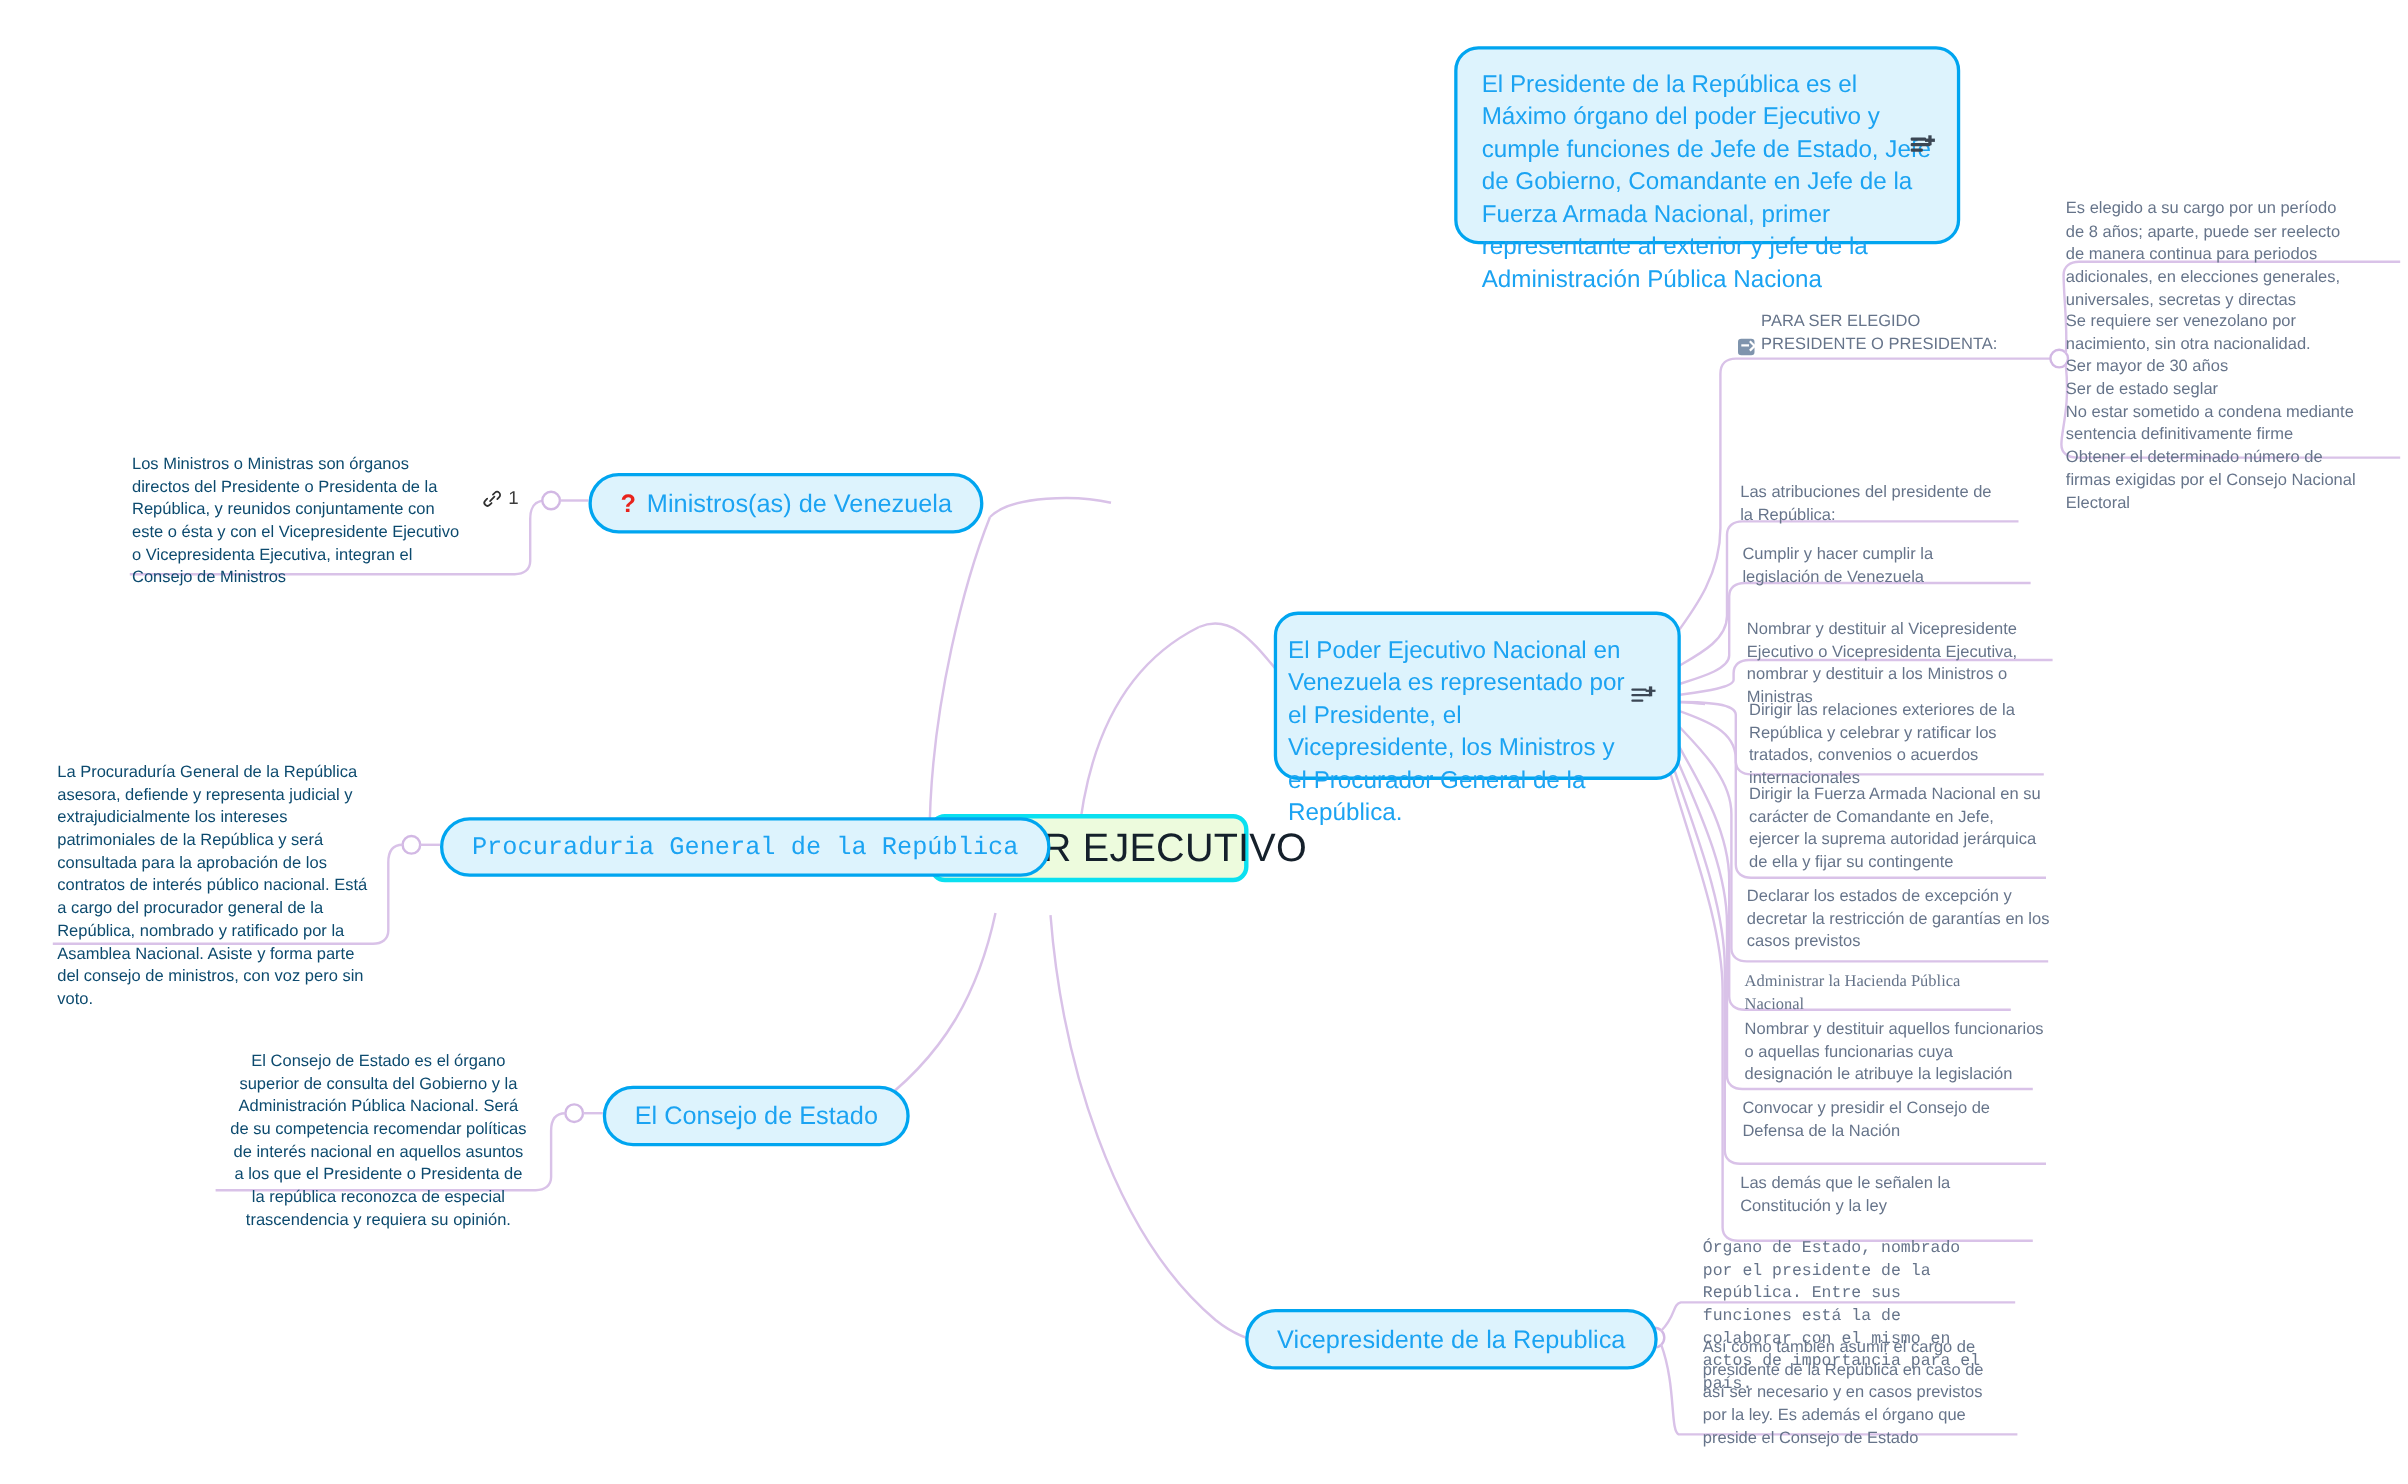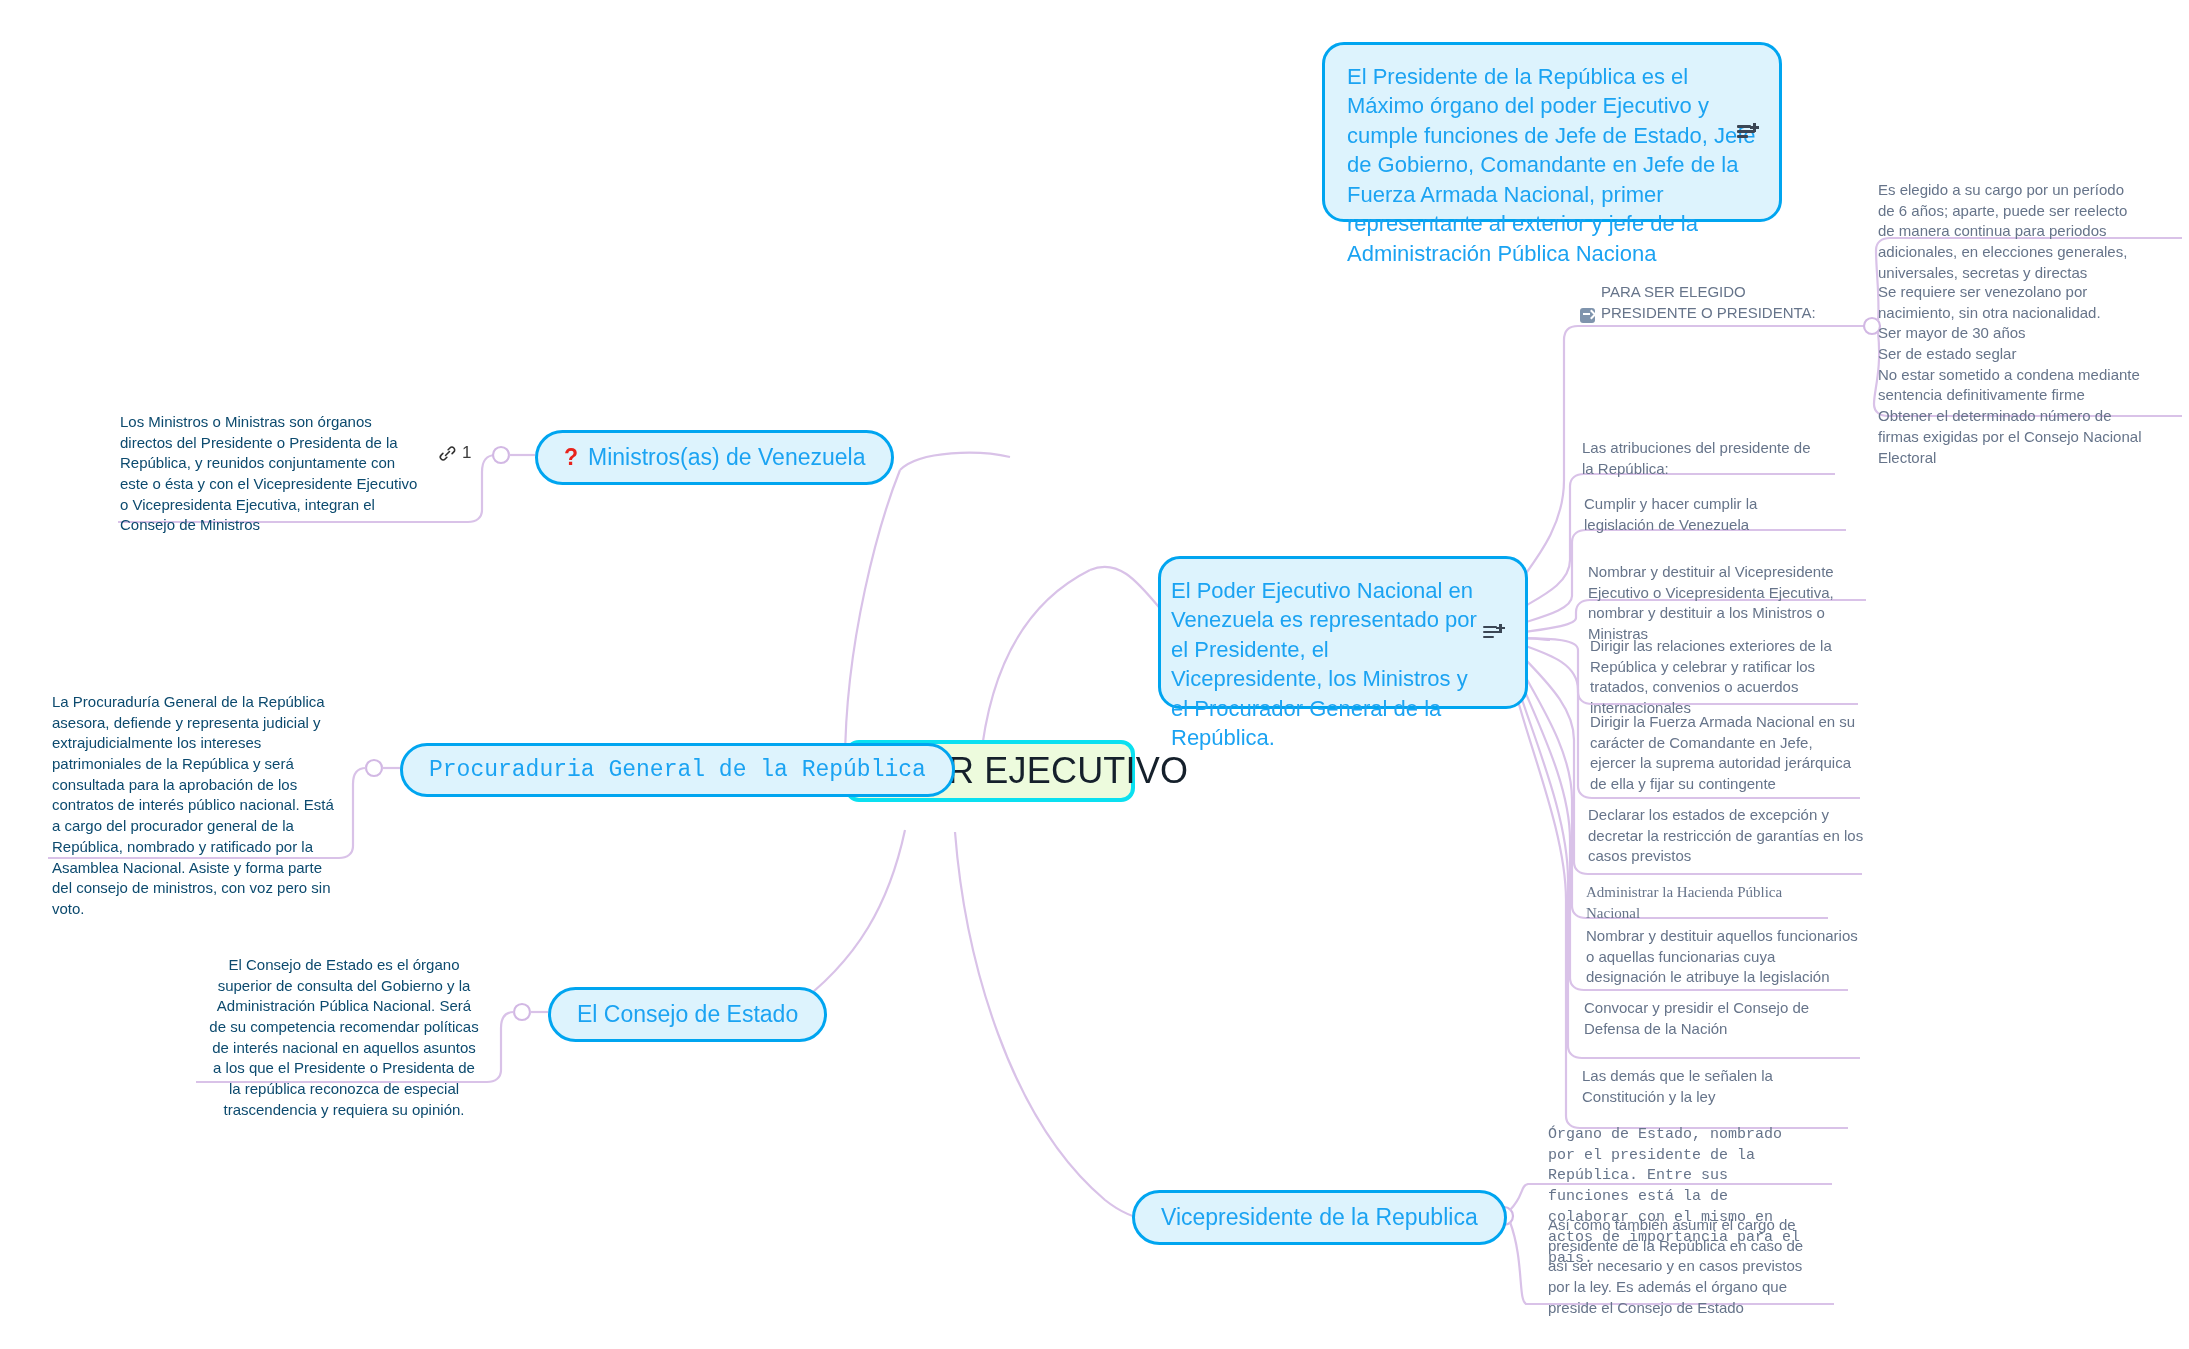--- a/index.html
+++ b/index.html
@@ -189,21 +189,21 @@
 
   <div class="note small" style="left:209px;top:955px;width:270px;text-align:center;">El Consejo de Estado es el órgano superior de consulta del Gobierno y la Administración Pública Nacional. Será de su competencia recomendar políticas de interés nacional en aquellos asuntos a los que el Presidente o Presidenta de la república reconozca de especial trascendencia y requiera su opinión.</div>
 
   <div class="node pill" style="left:1132px;top:1190px;text-align:right;">
     <span>Vicepresidente de la Republica</span>
   </div>
 
   <div class="note cond" style="left:1548px;top:1125px;width:265px;font-family:Liberation Mono, monospace;">Órgano de Estado, nombrado por el presidente de la República. Entre sus funciones está la de colaborar con el mismo en actos de importancia para el país.</div>
   <div class="note cond" style="left:1548px;top:1215px;width:275px;">Así como también asumir el cargo de presidente de la República en caso de así ser necesario y en casos previstos por la ley. Es además el órgano que preside el Consejo de Estado</div>
 
-  <div class="note cond" style="left:1878px;top:180px;width:265px;">Es elegido a su cargo por un período de 6 años; aparte, puede ser reelecto de manera continua para periodos adicionales, en elecciones generales, universales, secretas y directas</div>
+  <div class="note cond" style="left:1878px;top:180px;width:265px;">Es elegido a su cargo por un período de 8 años; aparte, puede ser reelecto de manera continua para periodos adicionales, en elecciones generales, universales, secretas y directas</div>
 
   <div class="note cond" style="left:1878px;top:282px;width:270px;white-space:pre-line;">Se requiere ser venezolano por nacimiento, sin otra nacionalidad.
 Ser mayor de 30 años
 Ser de estado seglar
 No estar sometido a condena mediante sentencia definitivamente firme
 Obtener el determinado número de firmas exigidas por el Consejo Nacional Electoral</div>
 
   <div class="note cond hdr" style="left:1580px;top:282px;width:250px;">
     <span class="arrowbox"></span>
     <span>PARA SER ELEGIDO PRESIDENTE O PRESIDENTA:</span>

